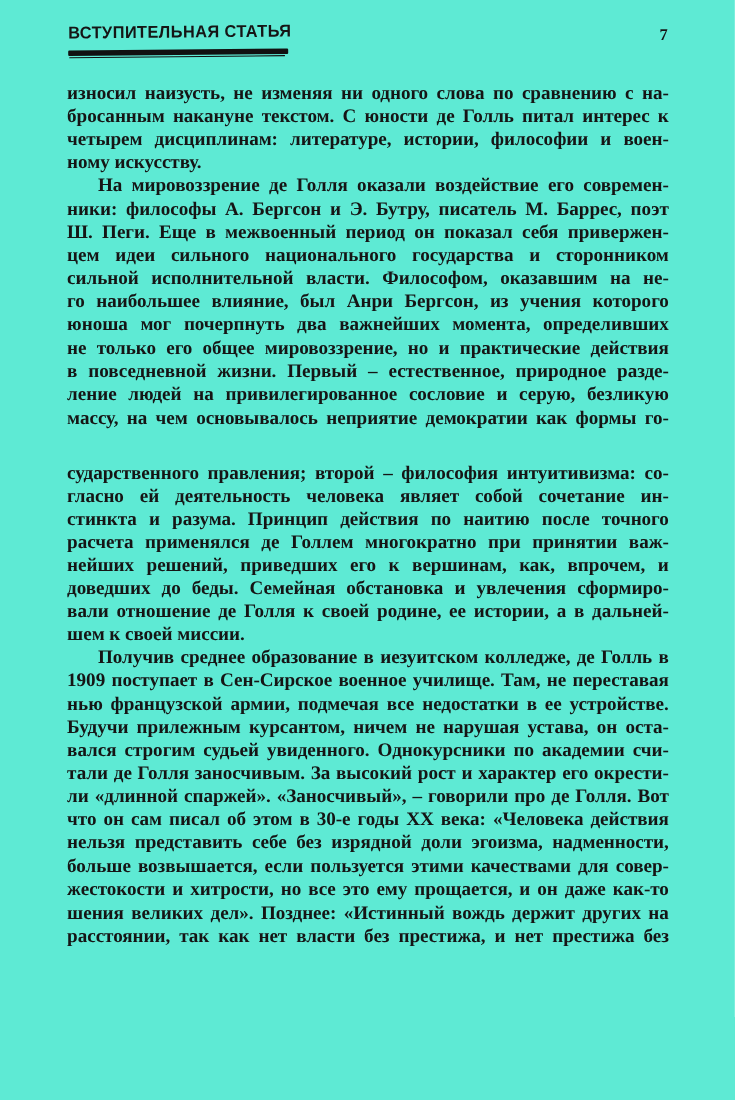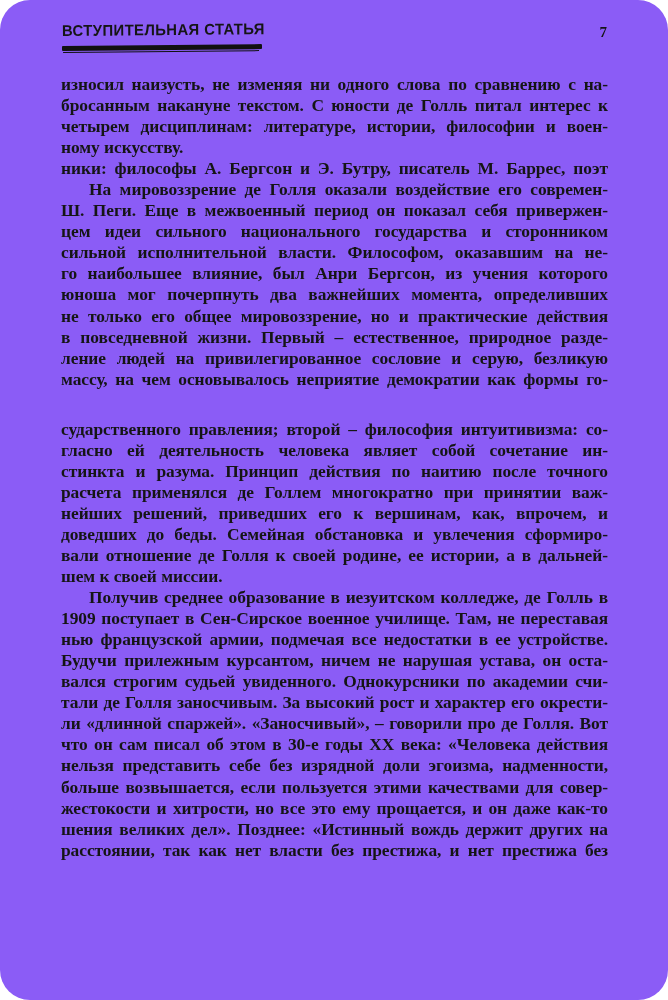--- a/index.html
+++ b/index.html
@@ -14,22 +14,21 @@
     position: relative;
     overflow: hidden;
     font-family: "Liberation Serif", "DejaVu Serif", serif;
     color: #151515;
     -webkit-font-smoothing: antialiased;
   }
 
   .page {
     position: absolute;
     inset: 0;
-    background: #8b5cf6;
-    border-radius: 30px;
+    background: #5eead4;
   }
 
   
   .running-head {
     position: absolute;
     left: 62px;
     top: 22px;
     width: 545px;
     height: 34px;
   }
@@ -117,22 +116,22 @@
   </div>
 
   <div class="body-text">
       <p class="para">
         <span class="line" style="white-space: pre;">износил наизусть, не изменяя ни одного слова по сравнению с на-</span>
         <span class="line" style="white-space: pre;">бросанным накануне текстом. С юности де Голль питал интерес к</span>
         <span class="line" style="white-space: pre;">четырем дисциплинам: литературе, истории, философии и воен-</span>
         <span class="line last" style="white-space: pre;">ному искусству.</span>
       </p>
       <p class="para">
+        <span class="line indent" style="white-space: pre;">На мировоззрение де Голля оказали воздействие его современ-</span>
         <span class="line" style="white-space: pre;">ники: философы А. Бергсон и Э. Бутру, писатель М. Баррес, поэт</span>
-        <span class="line indent" style="white-space: pre;">На мировоззрение де Голля оказали воздействие его современ-</span>
         <span class="line" style="white-space: pre;">Ш. Пеги. Еще в межвоенный период он показал себя привержен-</span>
         <span class="line" style="white-space: pre;">цем идеи сильного национального государства и сторонником</span>
         <span class="line" style="white-space: pre;">сильной исполнительной власти. Философом, оказавшим на не-</span>
         <span class="line" style="white-space: pre;">го наибольшее влияние, был Анри Бергсон, из учения которого</span>
         <span class="line" style="white-space: pre;">юноша мог почерпнуть два важнейших момента, определивших</span>
         <span class="line" style="white-space: pre;">не только его общее мировоззрение, но и практические действия</span>
         <span class="line" style="white-space: pre;">в повседневной жизни. Первый – естественное, природное разде-</span>
         <span class="line" style="white-space: pre;">ление людей на привилегированное сословие и серую, безликую</span>
         <span class="line" style="white-space: pre;">массу, на чем основывалось неприятие демократии как формы го-</span>
         <span class="line" style="white-space: pre; margin-top: 29px;">сударственного правления; второй – философия интуитивизма: со-</span>

